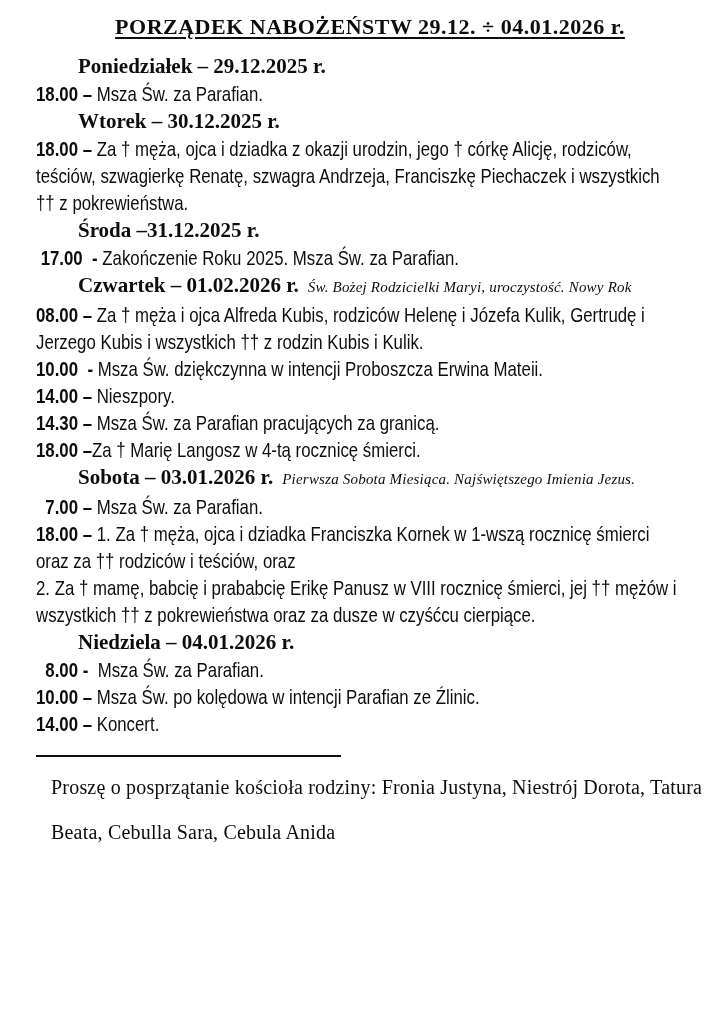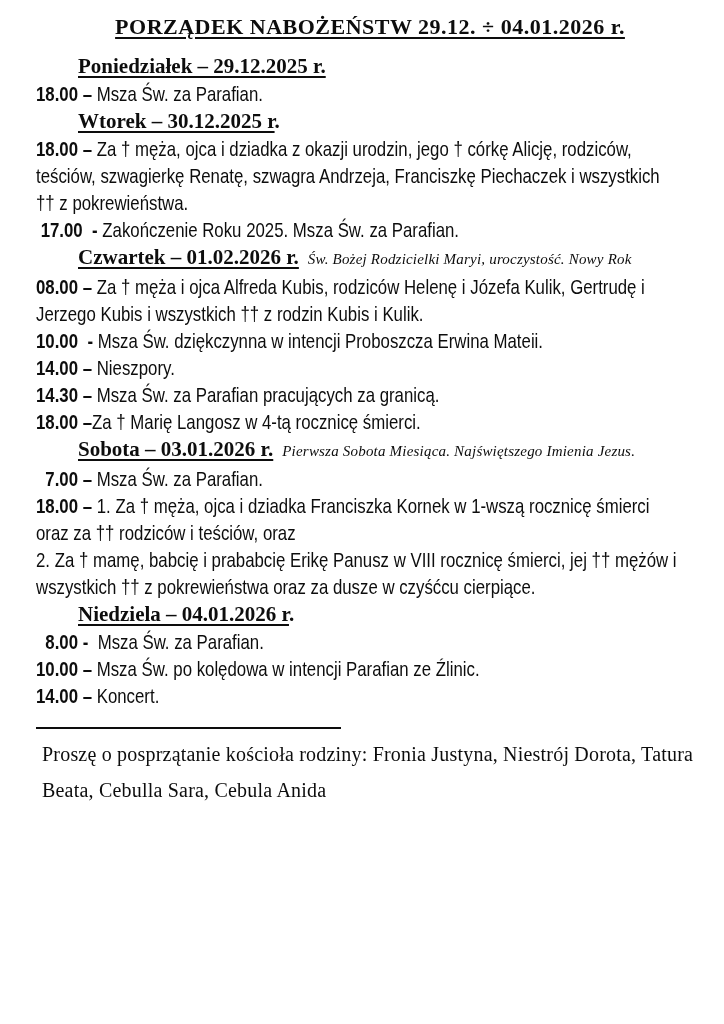--- a/index.html
+++ b/index.html
@@ -31,21 +31,20 @@
   }
   .day-header {
     font-family: "Liberation Serif", serif;
     font-size: 21px;
     font-weight: bold;
     line-height: 28px;
     padding-left: 42px;
     white-space: pre;
   }
   .hdr-u {
-    text-decoration: underline;
     text-decoration-thickness: 2px;
     text-underline-offset: 3px;
   }
   .day-note {
     font-family: "Liberation Serif", serif;
     font-style: italic;
     font-weight: normal;
     font-size: 15px;
     margin-left: 9px;
     letter-spacing: 0.2px;
@@ -63,21 +62,21 @@
   }
   .rule {
     width: 305px;
     border-top: 2px solid #0d0d0d;
     margin: 18px 0 10px 0;
   }
   .footer-line {
     font-family: "Liberation Serif", serif;
     font-size: 20px;
     line-height: 30px;
-    margin: 6px;
+    margin: 15px;
     white-space: pre;
     letter-spacing: 0.2px;
   }
 </style>
 </head>
 <body>
 
 <div class="page">
   <h1 class="title">PORZĄDEK NABOŻEŃSTW 29.12. ÷ 04.01.2026 r.</h1>
 
@@ -90,20 +89,21 @@
       </section>
       <section class="day">
         <div class="day-header"><span class="hdr-u">Wtorek – 30.12.2025 r</span><span class="hdr-tail">.</span></div>
         <div class="entry">
           <div class="line"><b class="time">18.00 –</b> Za † męża, ojca i dziadka z okazji urodzin, jego † córkę Alicję, rodziców,</div>
           <div class="line">teściów, szwagierkę Renatę, szwagra Andrzeja, Franciszkę Piechaczek i wszystkich</div>
           <div class="line">†† z pokrewieństwa.</div>
         </div>
       </section>
       <section class="day">
+        <div class="day-header"><span class="hdr-u">Środa –31.12.2025 r</span><span class="hdr-tail">.</span></div>
         <div class="entry">
           <div class="line"><b class="time"> 17.00  -</b> Zakończenie Roku 2025. Msza Św. za Parafian.</div>
         </div>
       </section>
       <section class="day">
         <div class="day-header"><span class="hdr-u">Czwartek – 01.02.2026 r.</span><span class="day-note">Św. Bożej Rodzicielki Maryi, uroczystość. Nowy Rok</span></div>
         <div class="entry">
           <div class="line"><b class="time">08.00 –</b> Za † męża i ojca Alfreda Kubis, rodziców Helenę i Józefa Kulik, Gertrudę i</div>
           <div class="line">Jerzego Kubis i wszystkich †† z rodzin Kubis i Kulik.</div>
         </div>

